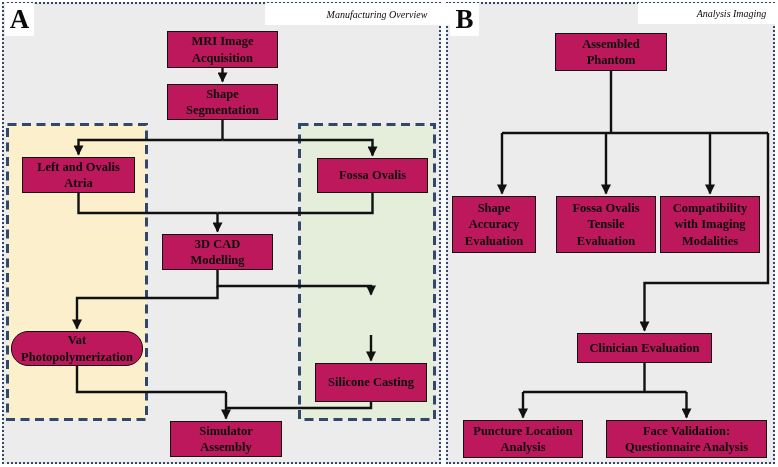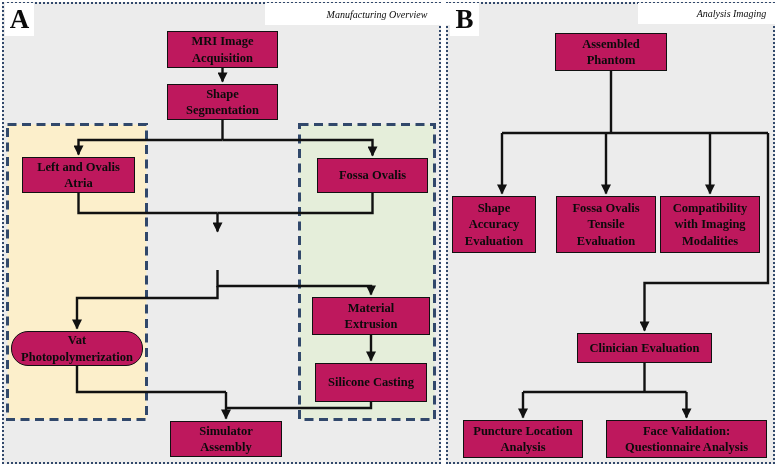--- a/index.html
+++ b/index.html
@@ -116,24 +116,24 @@
   <div class="corner-label" style="left:450px; top:3px; width:29px; height:33px;">B</div>
   <div class="panel-title" style="left:638px; top:3px; width:135px; height:21px;">Analysis Imaging</div>
 
   <div class="node" style="left:167px; top:31px; width:111px; height:37px;">MRI Image
 Acquisition</div>
   <div class="node" style="left:167px; top:84px; width:111px; height:36px;">Shape
 Segmentation</div>
   <div class="node" style="left:22px; top:157px; width:113px; height:36px;">Left and Ovalis
 Atria</div>
   <div class="node" style="left:317px; top:158px; width:111px; height:35px;">Fossa Ovalis</div>
+  <div class="node" style="left:162px; top:234px; width:111px; height:36px;">3D CAD
+Modelling</div>
   <div class="node" style="left:11px; top:331px; width:132px; height:35px;border-radius:17px;">Vat
 Photopolymerization</div>
-  <div class="node" style="left:312px; top:297px; width:118px; height:38px;">Material
-Extrusion</div>
   <div class="node" style="left:315px; top:363px; width:112px; height:39px;">Silicone Casting</div>
   <div class="node" style="left:170px; top:421px; width:112px; height:36px;">Simulator
 Assembly</div>
 
   <div class="node" style="left:555px; top:33px; width:112px; height:38px;">Assembled
 Phantom</div>
   <div class="node" style="left:452px; top:196px; width:84px; height:57px;">Shape
 Accuracy
 Evaluation</div>
   <div class="node" style="left:556px; top:196px; width:100px; height:57px;">Fossa Ovalis

